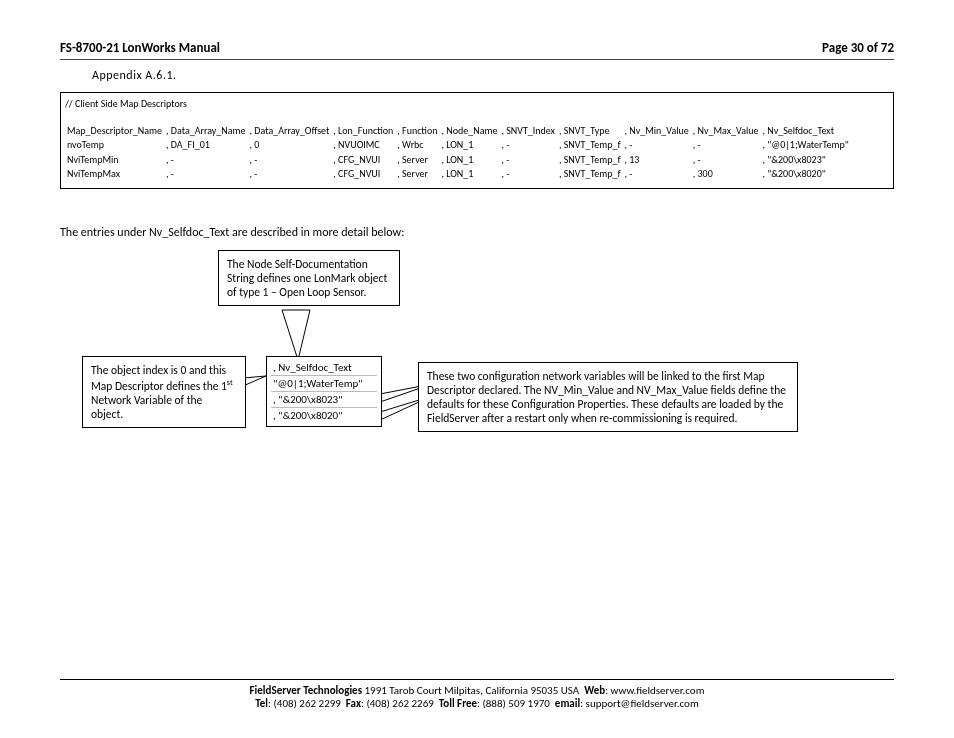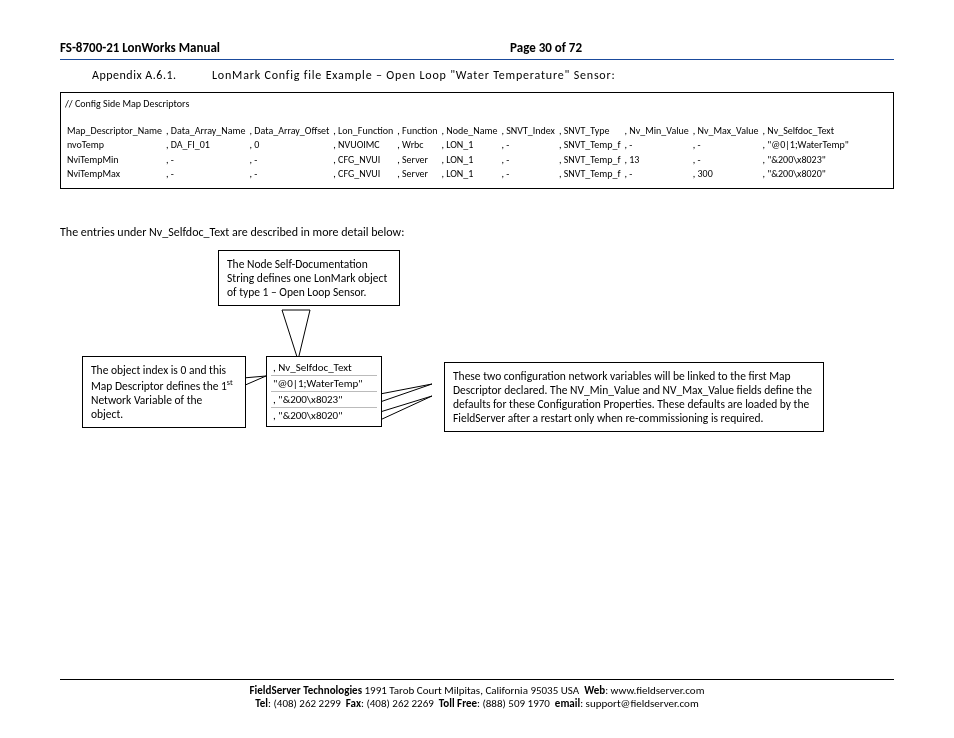--- a/index.html
+++ b/index.html
@@ -1,17 +1,17 @@
 <!DOCTYPE html>
 <html><head>
 <meta charset="utf-8">
 <style>
   html,body { margin:0; padding:0; background:#fff; font-family:"Calibri","Segoe UI",Arial,sans-serif; color:#000; }
   .page { width:954px; height:738px; box-sizing:border-box; padding:40px 60px 30px 60px; position:relative; }
-  .header-row { display:flex; justify-content:flex-start; font-weight:bold; font-size:13px; }
+  .header-row { display:flex; justify-content:space-between; font-weight:bold; font-size:13px; }
   .header-left { flex:0 0 auto; }
   .header-right { margin-left:290px; }
   .blue-rule { border:none; border-top:1.5px solid #1a4a9c; margin:4px 0 8px 0; }
   .section-title { font-size:12px; letter-spacing:0.5px; display:flex;margin-left:32px; }
   .section-title .appendix { flex:0 0 120px; }
   .section-title .desc { flex:1; letter-spacing:0.8px; }
   .config-box { border:1px solid #000; margin-top:10px; font-size:10px; line-height:1.45; padding:4px 4px 6px 4px; }
   .config-box .comment { margin-bottom:12px; }
   table.md { border-collapse:collapse; font-size:10px; }
   table.md td { padding:0 2px; white-space:nowrap;margin-left:48px; }
@@ -32,25 +32,24 @@
 <div class="page">
 
   <div class="header-row">
     <div class="header-left">FS-8700-21 LonWorks Manual</div>
     <div class="header-right">Page 30 of 72</div>
   </div>
   <hr class="blue-rule">
 
   <div class="section-title">
     <div class="appendix">Appendix A.6.1.</div>
-    <div class="desc">LonMark Config file Example – Open Loop "Water Temperature" Sensor:</div>
   </div>
 
   <div class="config-box">
-    <div class="comment">//    Config Side Map Descriptors</div>
+    <div class="comment">//    Client Side Map Descriptors</div>
     <table class="md">
       <tbody>
           <tr>
         <td>Map_Descriptor_Name</td>
         <td>, <span>Data_Array_Name</span></td>
         <td>, <span>Data_Array_Offset</span></td>
         <td>, <span>Lon_Function</span></td>
         <td>, <span>Function</span></td>
         <td>, <span>Node_Name</span></td>
         <td>, <span>SNVT_Index</span></td>
@@ -124,21 +123,21 @@
       <span>The object index is 0 and this Map Descriptor defines the 1<sup>st</sup> Network Variable of the object.</span>
     </div>
 
     <div class="codebox" style="left:206px; top:116px; width:116px;">
       <div>, Nv_Selfdoc_Text</div>
       <div>"@0|1;WaterTemp"</div>
       <div>, "&amp;200\x8023"</div>
       <div>, "&amp;200\x8020"</div>
     </div>
 
-    <div class="callout" style="left:384px; top:122px; width:380px;">
+    <div class="callout" style="left:358px; top:122px; width:380px;">
       <span>These two configuration network variables will be linked to the first Map Descriptor declared. The NV_Min_Value and NV_Max_Value fields define the defaults for these Configuration Properties. These defaults are loaded by the FieldServer after a restart only when re-commissioning is required.</span>
     </div>
 
   </div>
 
   <div class="footer">
     <hr class="rule">
     <div><b>FieldServer Technologies</b> 1991 Tarob Court Milpitas, California 95035 USA &nbsp;<b>Web</b>: www.fieldserver.com</div>
     <div><b>Tel</b>: (408) 262 2299 &nbsp;<b>Fax</b>: (408) 262 2269 &nbsp;<b>Toll Free</b>: (888) 509 1970 &nbsp;<b>email</b>: support@fieldserver.com</div>
   </div>

